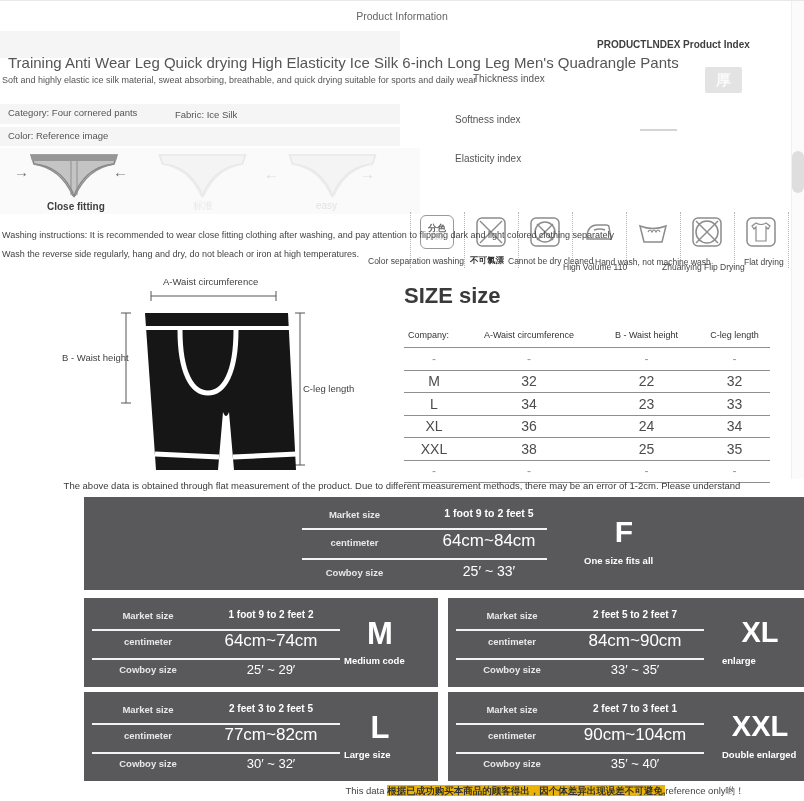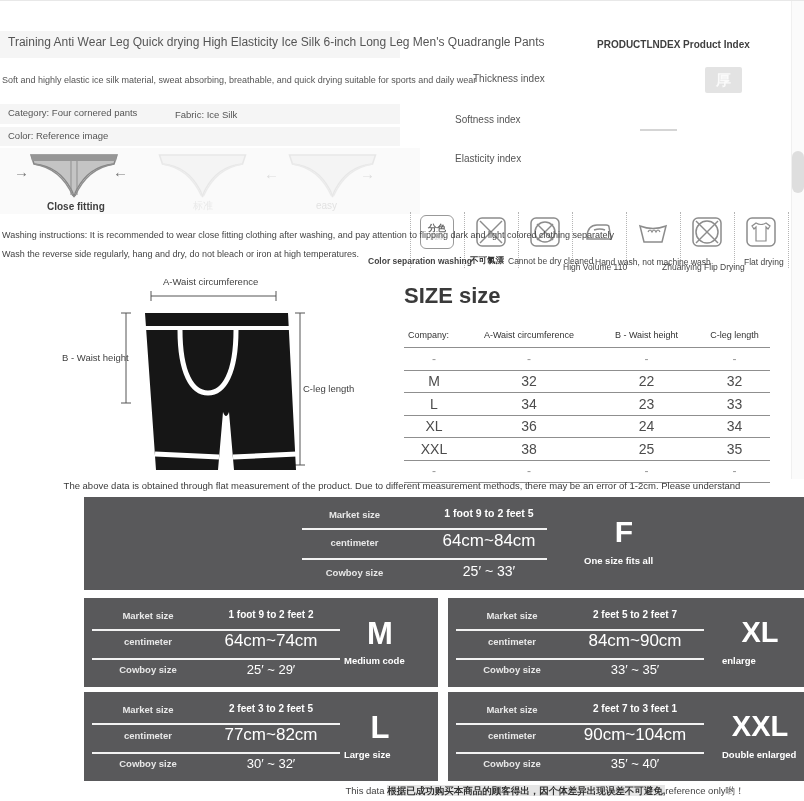--- a/index.html
+++ b/index.html
@@ -7,21 +7,21 @@
     position:relative;width:804px;height:801px;overflow:hidden;
     background:#fff;border-top:1px solid #e8e8e8;
     font-family:"Liberation Sans",sans-serif;color:#555;
   }
   .abs{position:absolute;}
   .nowrap{white-space:nowrap;}
   
   .hdr-title{top:9px;left:0;width:804px;text-align:center;font-size:10.5px;color:#666;}
   .band{background:#f5f5f5;}
   .title-band{top:30px;left:0;width:400px;height:27px;}
-  .prod-title{top:34px;left:8px;font-size:12px;color:#555;}
+  .prod-title{top:53px;left:8px;font-size:15px;color:#555;}
   .pi-title{top:38px;left:597px;font-size:10px;color:#3f3f3f;font-weight:bold;}
   .prod-desc{top:74px;left:2px;font-size:9px;color:#555;}
   .idx-label{font-size:10px;color:#555;}
   .thick-lbl{top:72px;left:473px;}
   .soft-lbl{top:113px;left:455px;}
   .elas-lbl{top:152px;left:455px;}
   .thick-badge{top:66px;left:705px;width:37px;height:26px;background:#e3e3e3;
     color:#fafafa;font-size:15px;font-weight:bold;text-align:center;line-height:26px;border-radius:2px;}
   .soft-line{top:128px;left:640px;width:37px;height:2px;background:#d5d5d5;}
   .cat-band{top:103px;left:0;width:400px;height:20px;}
@@ -53,21 +53,21 @@
   .wi1{left:420px;border:1.5px solid #999;border-radius:6px;box-sizing:border-box;
        display:flex;flex-direction:column;align-items:center;justify-content:center;}
   .wi1 .g1{font-size:9px;font-weight:bold;color:#666;line-height:10px;}
   .wi1 .g2{font-size:7px;color:#c9c9c9;line-height:8px;}
   .wi2{left:474px;} .wi3{left:528px;} .wi4{left:582px;}
   .wi5{left:636px;} .wi6{left:690px;} .wi7{left:744px;}
   .wsep{top:211px;height:56px;width:0;border-left:1px dotted #b5b5b5;}
   .ws1{left:410px;} .ws2{left:464px;} .ws3{left:518px;} .ws4{left:572px;}
   .ws5{left:626px;} .ws6{left:680px;} .ws7{left:734px;} .ws8{left:788px;}
   .wlab{font-size:8.5px;color:#444;white-space:nowrap;}
-  .wlab1{top:255px;left:368px;font-weight:bold;} .wlab2{top:254px;left:470px;font-weight:bold;color:#333;}
+  .wlab1{top:255px;left:368px;} .wlab2{top:254px;left:470px;font-weight:bold;color:#333;}
   .wlab3{top:255px;left:508px;} .wlab4{top:261px;left:563px;}
   .wlab5{top:256px;left:595px;} .wlab6{top:261px;left:662px;} .wlab7{top:256px;left:744px;}
   
   .boxer-svg{top:272px;left:60px;}
   .dg-lbl{font-size:9.5px;color:#3f3f3f;}
   .dga{top:275px;left:163px;} .dgb{top:351px;left:62px;} .dgc{top:382px;left:303px;}
   
   .st-title{top:282px;left:404px;font-size:22px;font-weight:bold;color:#3a3a3a;}
   .sizetable{top:322px;left:404px;width:366px;border-bottom:1px solid #8f8f8f;}
   .strow{display:grid;grid-template-columns:60px 130px 105px 71px;height:21.5px;align-items:center;border-top:1px solid #8f8f8f;}
@@ -108,31 +108,32 @@
   .sm .v2{top:33px;font-size:17px;}
   .sm .v3{top:64px;font-size:13px;}
   .sm .s1{top:31px;left:8px;width:248px;}
   .sm .s2{top:60px;left:8px;width:248px;}
   .sm .ccode{top:18px;left:252px;width:88px;font-size:31px;}
   .sm .csub{top:57px;left:260px;width:72px;}
   .card-xl .ccode,.card-xxl .ccode{left:266px;width:92px;font-size:29px;}
   .card-xl .csub,.card-xxl .csub{left:274px;width:76px;}
   
   .foot{top:784px;left:295px;width:500px;text-align:center;font-size:9.5px;color:#444;white-space:nowrap;}
-  .foot .cn{font-weight:bold;color:#333;background:#e5e5e5;}
+  .foot .cn{font-weight:bold;color:#333;background:#eab308;}
   
   .sb-track{top:0;left:791px;width:13px;height:478px;background:#fbfbfb;border-left:1px solid #f0f0f0;}
   .sb-thumb{top:150px;left:792px;width:12px;height:42px;background:#dedede;border-radius:6px;}
   svg{display:block;}
 </style>
 </head>
 <body>
 
 <div class="page">
 
+  <div class="abs hdr-title">Product Information</div>
 
   <div class="abs band title-band"></div>
   <div class="abs prod-title nowrap">Training Anti Wear Leg Quick drying High Elasticity Ice Silk 6-inch Long Leg Men's Quadrangle Pants</div>
   <div class="abs pi-title nowrap">PRODUCTLNDEX Product Index</div>
 
   <div class="abs prod-desc nowrap">Soft and highly elastic ice silk material, sweat absorbing, breathable, and quick drying suitable for sports and daily wear</div>
   <div class="abs idx-label thick-lbl">Thickness index</div>
   <div class="abs thick-badge">厚</div>
   <div class="abs band cat-band"></div>
   <div class="abs cat-lbl nowrap">Category: Four cornered pants</div>

